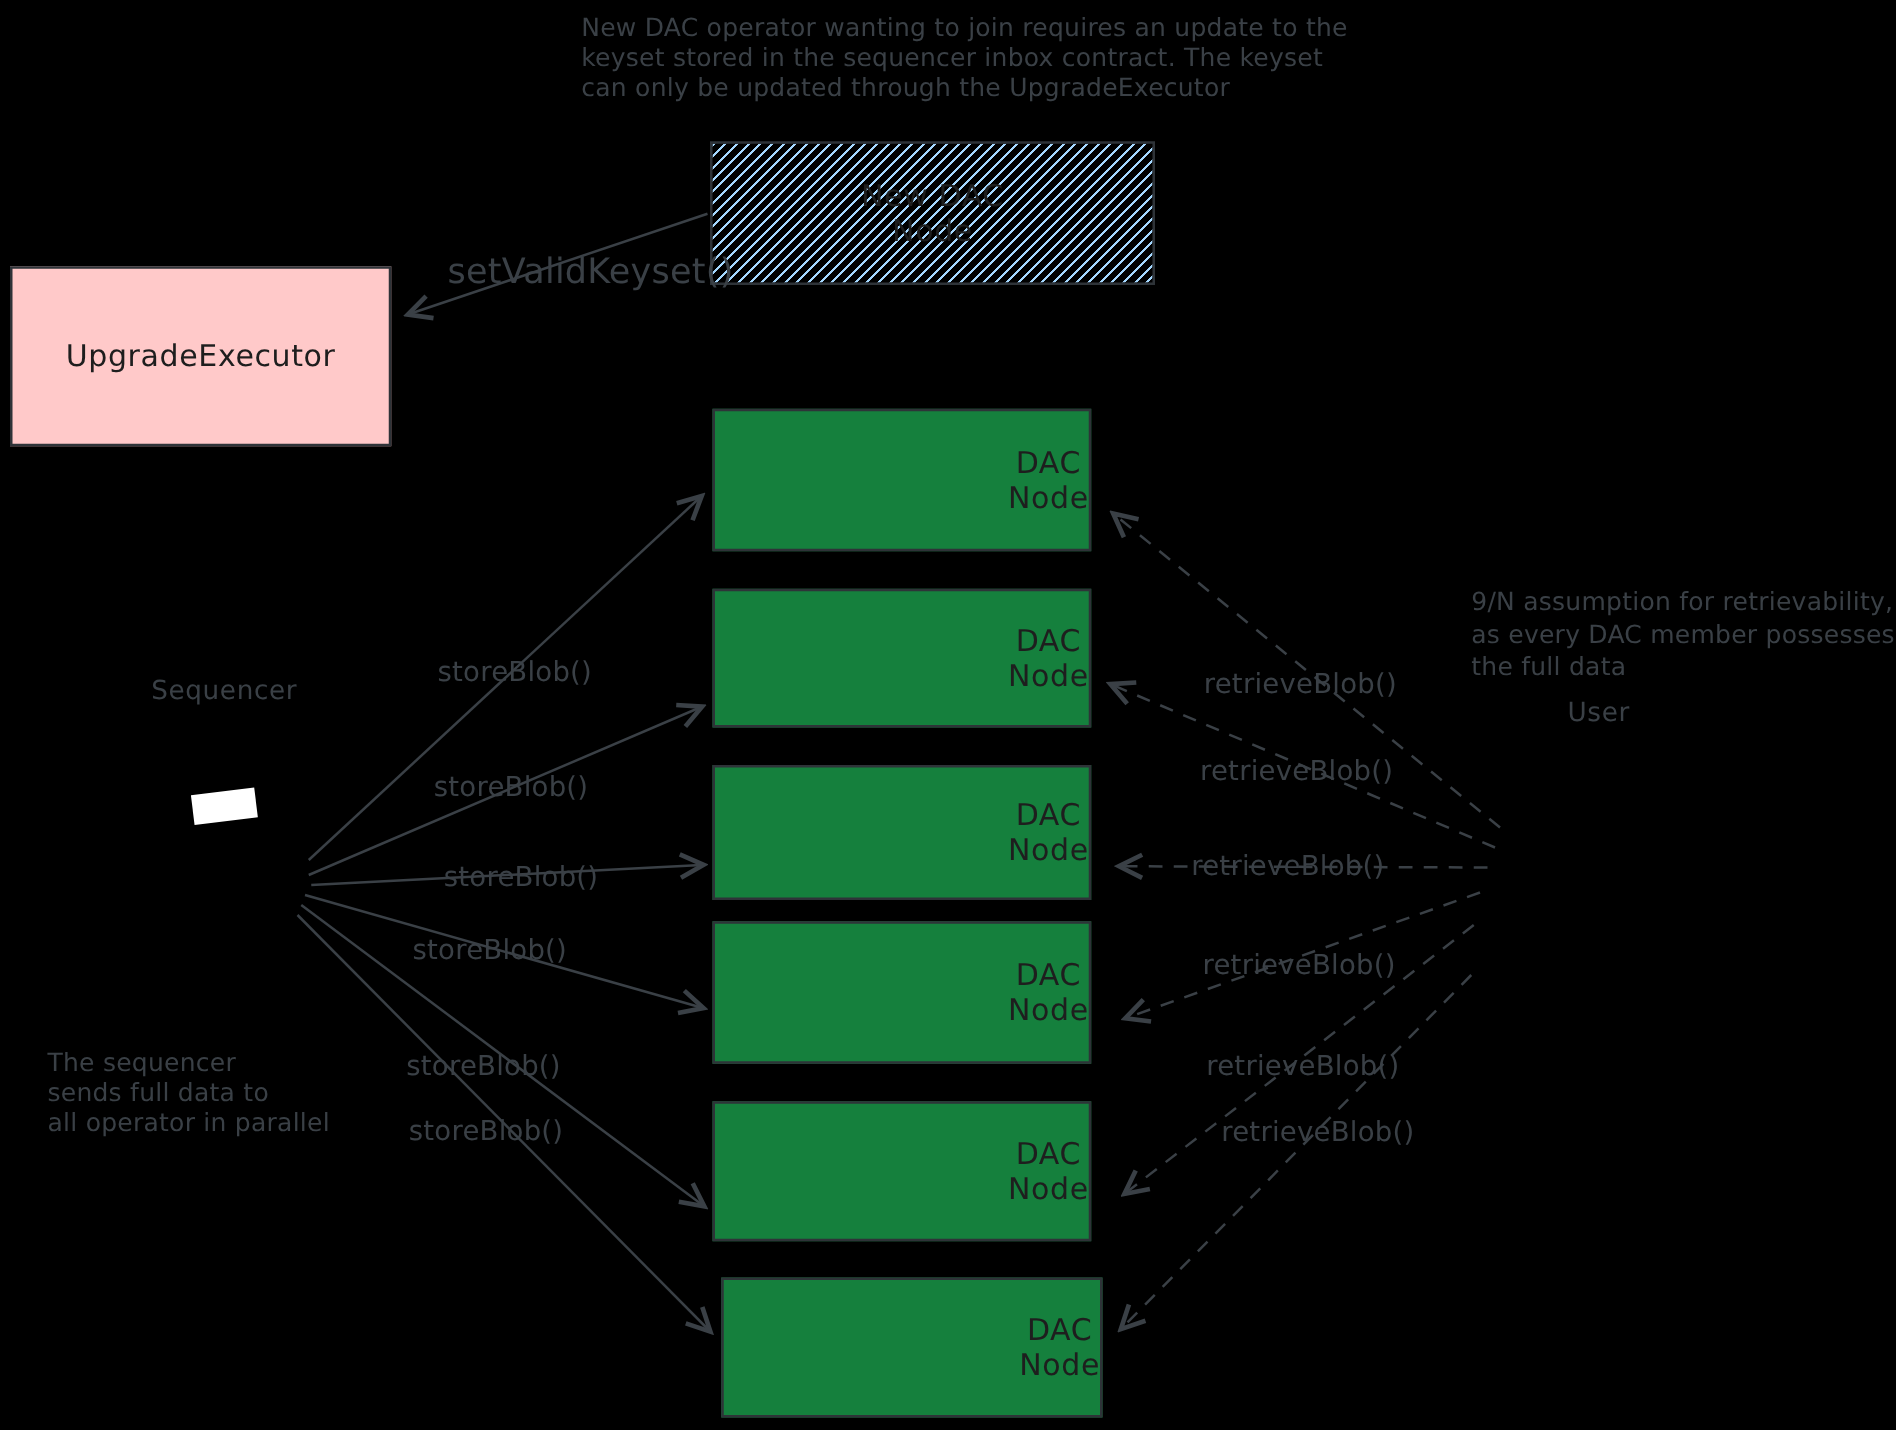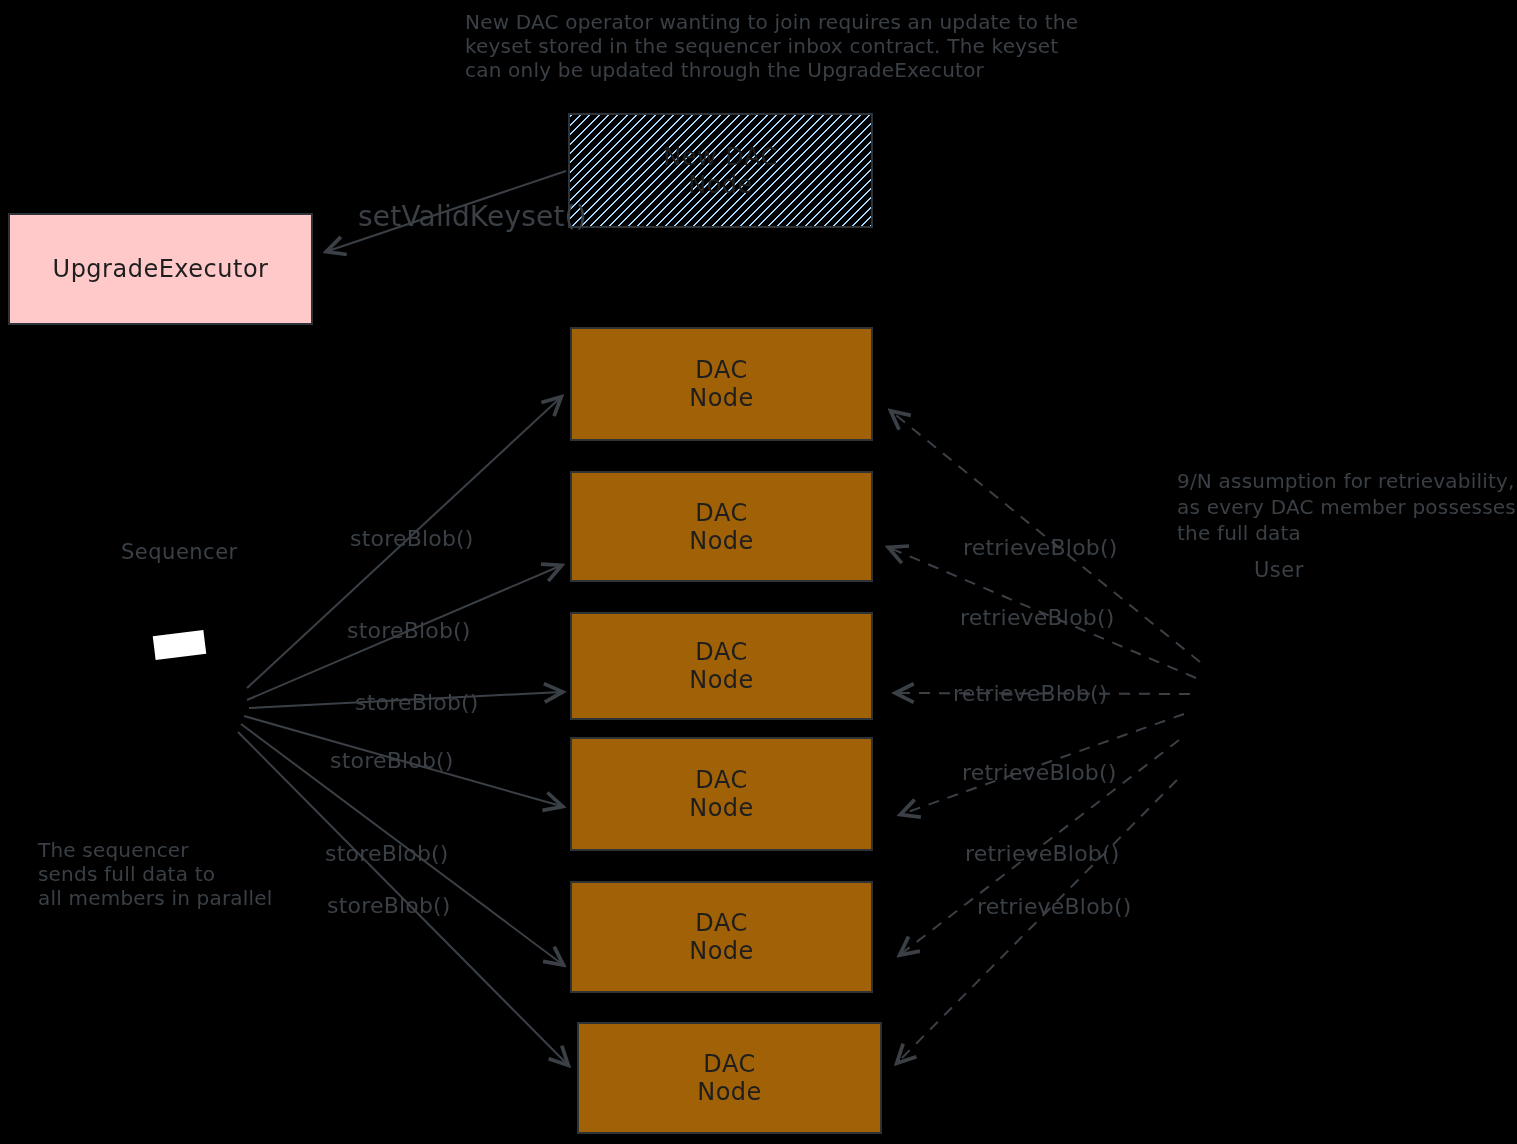--- a/index.html
+++ b/index.html
@@ -20,21 +20,21 @@
     position:absolute;color:#3a4046;font-size:21px;white-space:nowrap;letter-spacing:.5px;
   }
   .box{
     position:absolute;display:flex;align-items:center;justify-content:center;
     box-sizing:border-box;border:2px solid #2e3338;
   }
   .box .box-label{
     color:#1e1e1e;font-size:24px;line-height:28px;text-align:center;white-space:pre-line;
     letter-spacing:.5px;
   }
-  .dac{background:#a16207;}
+  .dac{background:#15803d;justify-content:flex-end;}
   .executor{background:#ffc9c9;}
   .hatched{
     background:repeating-linear-gradient(135deg,#a5d8ff 0,#a5d8ff 1.6px,transparent 1.6px,transparent 6.6px);
   }
   .seq-fragment{
     position:absolute;left:154px;top:633px;width:51px;height:24px;background:#fff;
     transform:rotate(-7deg);
   }
 </style>
 </head>
@@ -63,26 +63,26 @@
     <line x1="1190" y1="694" x2="897" y2="693" stroke="#3a4046" stroke-width="2" stroke-dasharray="11 9" marker-end="url(#ah)"></line>
     <line x1="1184" y1="714" x2="902" y2="814" stroke="#3a4046" stroke-width="2" stroke-dasharray="11 9" marker-end="url(#ah)"></line>
     <line x1="1179" y1="740" x2="901" y2="954" stroke="#3a4046" stroke-width="2" stroke-dasharray="11 9" marker-end="url(#ah)"></line>
     <line x1="1177" y1="780" x2="898" y2="1062" stroke="#3a4046" stroke-width="2" stroke-dasharray="11 9" marker-end="url(#ah)"></line>
   </svg>
 
   <div class="note" style="left:465px;top:10px;">New DAC operator wanting to join requires an update to the
 keyset stored in the sequencer inbox contract. The keyset
 can only be updated through the UpgradeExecutor</div>
 
-  <div class="box hatched" style="left:568px;top:113px;width:305px;height:115px;">
+  <div class="box hatched" style="left:568px;top:113px;width:356px;height:115px;">
     <span class="box-label">New DAC
 Node</span>
   </div>
 
-  <div class="box executor" style="left:8px;top:213px;width:305px;height:112px;">
+  <div class="box executor" style="left:8px;top:213px;width:305px;height:144px;">
     <span class="box-label">UpgradeExecutor</span>
   </div>
 
   <div class="arrow-label" style="left:358px;top:200px;font-size:28px;">setValidKeyset()</div>
 
   <div class="box dac" style="left:570px;top:327px;width:303px;height:114px;">
     <span class="box-label">DAC
 Node</span>
   </div>
   <div class="box dac" style="left:570px;top:471px;width:303px;height:111px;">
@@ -118,20 +118,20 @@
 
   <div class="arrow-label" style="left:963px;top:535px;">retrieveBlob()</div>
   <div class="arrow-label" style="left:960px;top:605px;">retrieveBlob()</div>
   <div class="arrow-label" style="left:953px;top:681px;">retrieveBlob()</div>
   <div class="arrow-label" style="left:962px;top:760px;">retrieveBlob()</div>
   <div class="arrow-label" style="left:965px;top:841px;">retrieveBlob()</div>
   <div class="arrow-label" style="left:977px;top:894px;">retrieveBlob()</div>
 
   <div class="note" style="left:38px;top:838px;">The sequencer
 sends full data to
-all members in parallel</div>
+all operator in parallel</div>
 
   <div class="note" style="left:1177px;top:468px;line-height:26px;">9/N assumption for retrievability,
 as every DAC member possesses
 the full data</div>
   <div class="entity-label" style="left:1254px;top:558px;">User</div>
 
 </div>
 
 </body></html>

